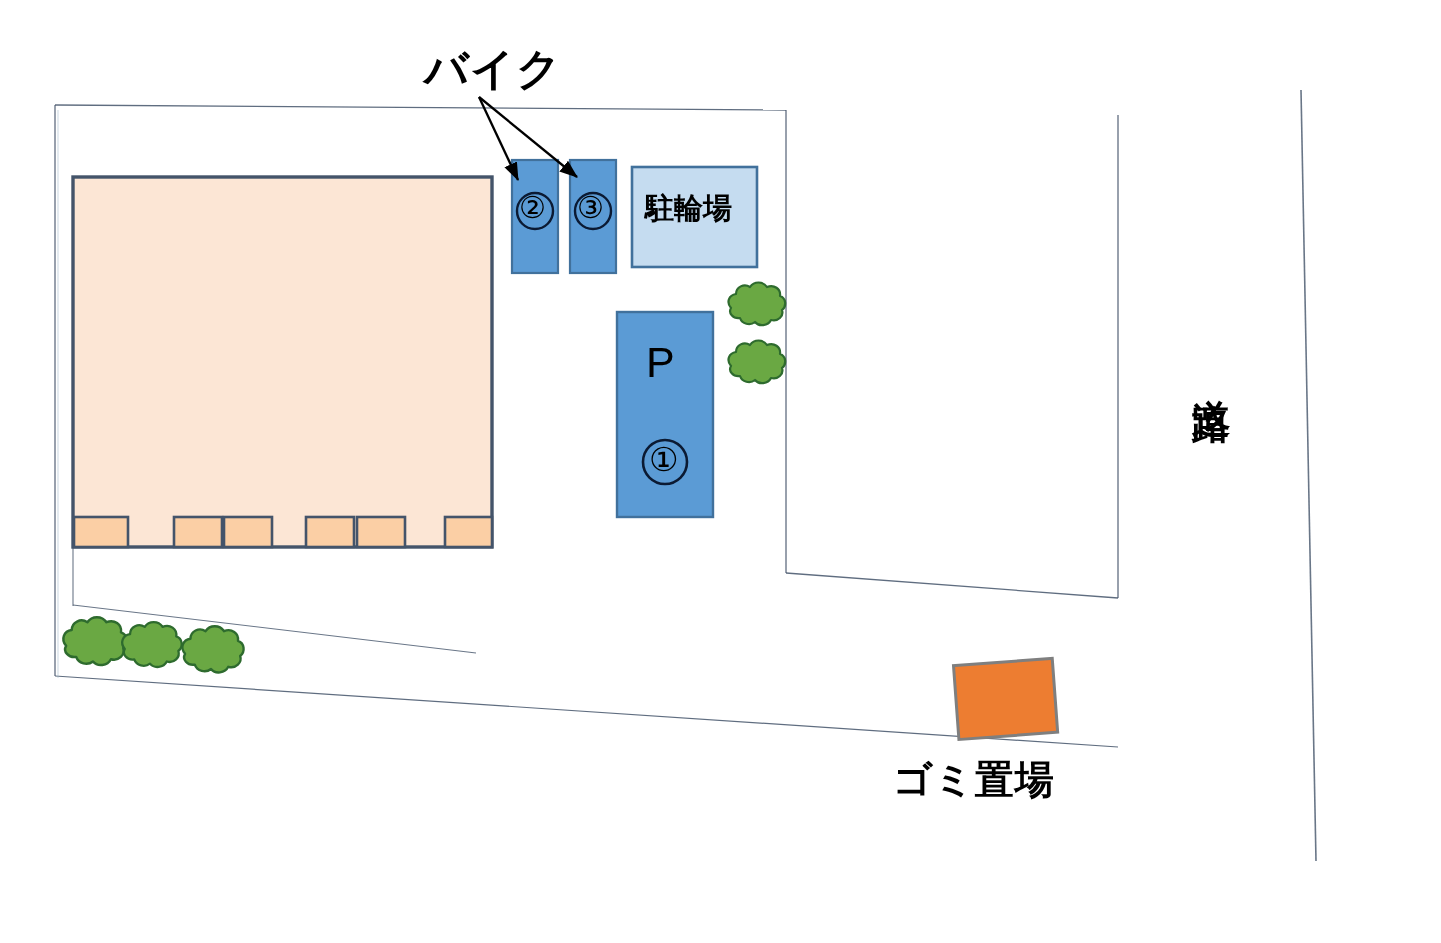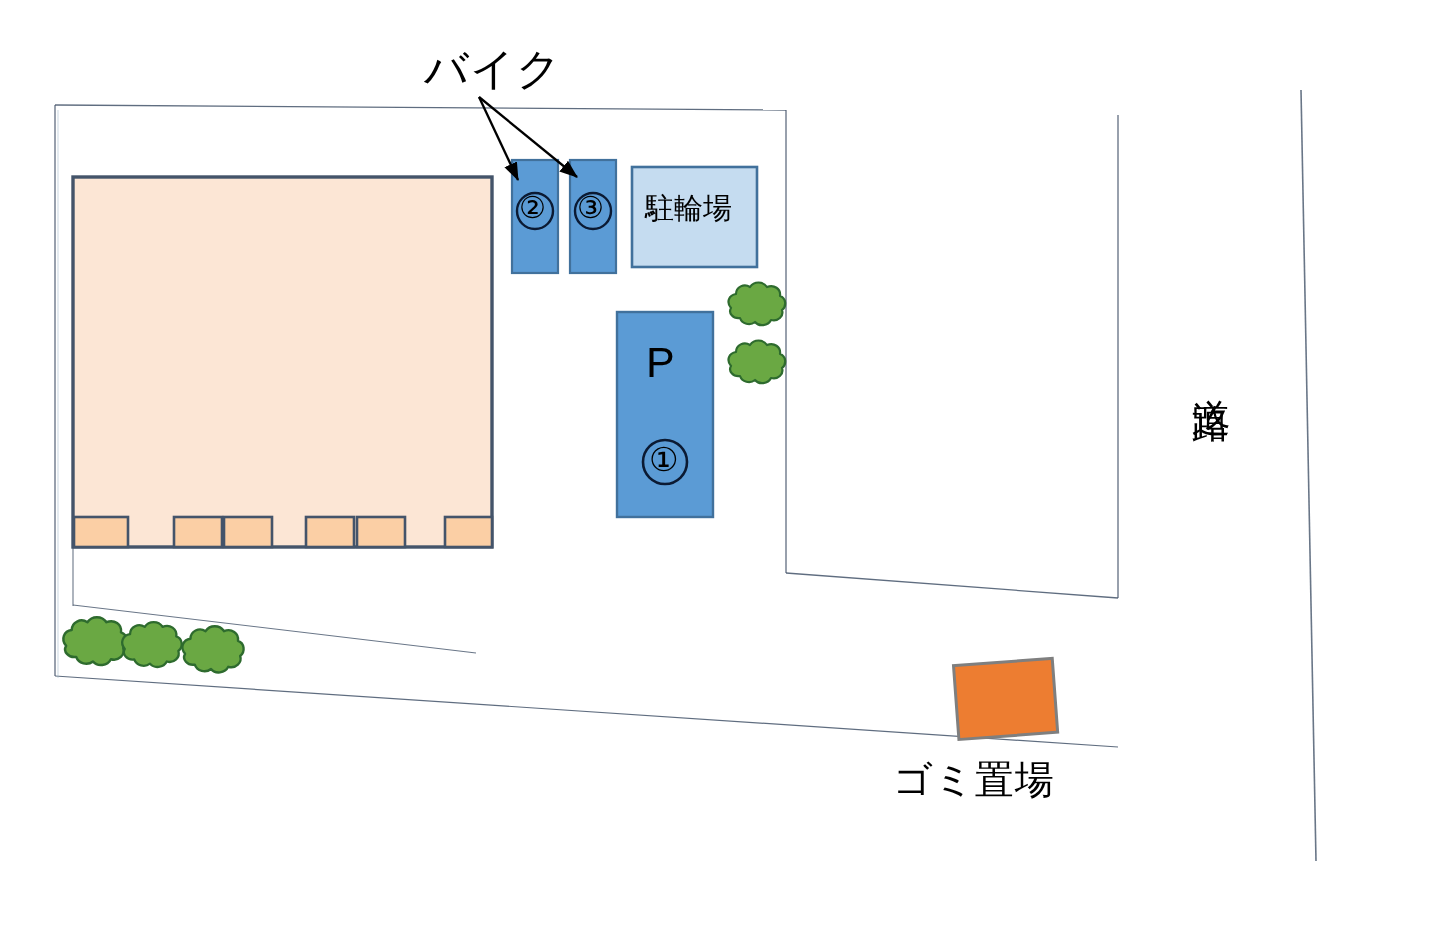--- a/index.html
+++ b/index.html
@@ -23,21 +23,21 @@
   #plan-svg {
     position: absolute;
     left: 0;
     top: 0;
     width: 1441px;
     height: 943px;
   }
   .lbl {
     position: absolute;
     color: #000000;
-    font-weight: normal;
+    font-weight: bold;
     white-space: pre;
     line-height: 1.05;
   }
   .lbl-bike {
     left: 424px;
     top: 46px;
     font-size: 44px;
     letter-spacing: 1px;
   }
   .lbl-chuurin {

